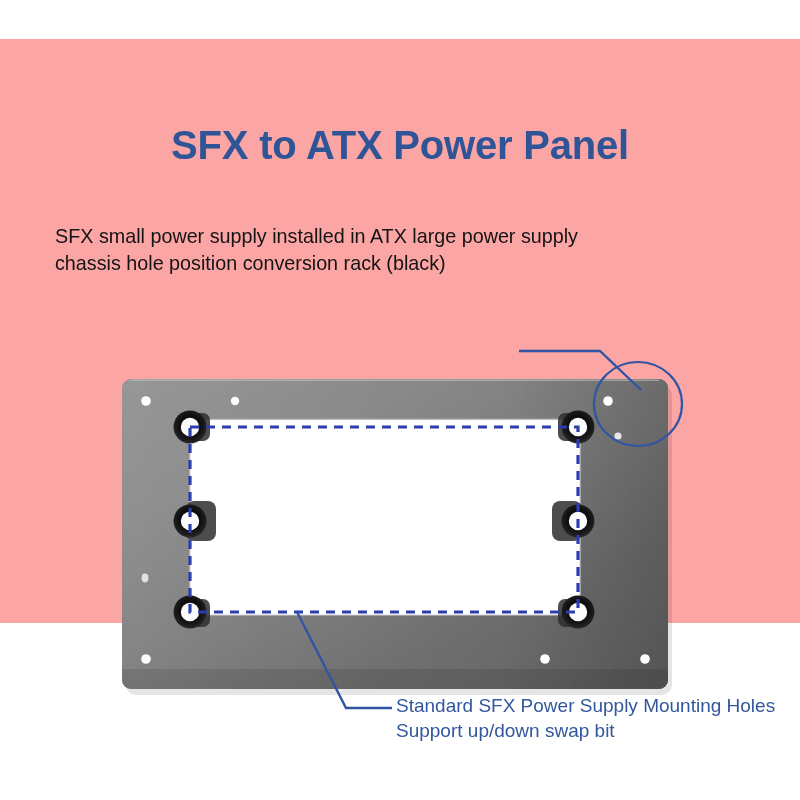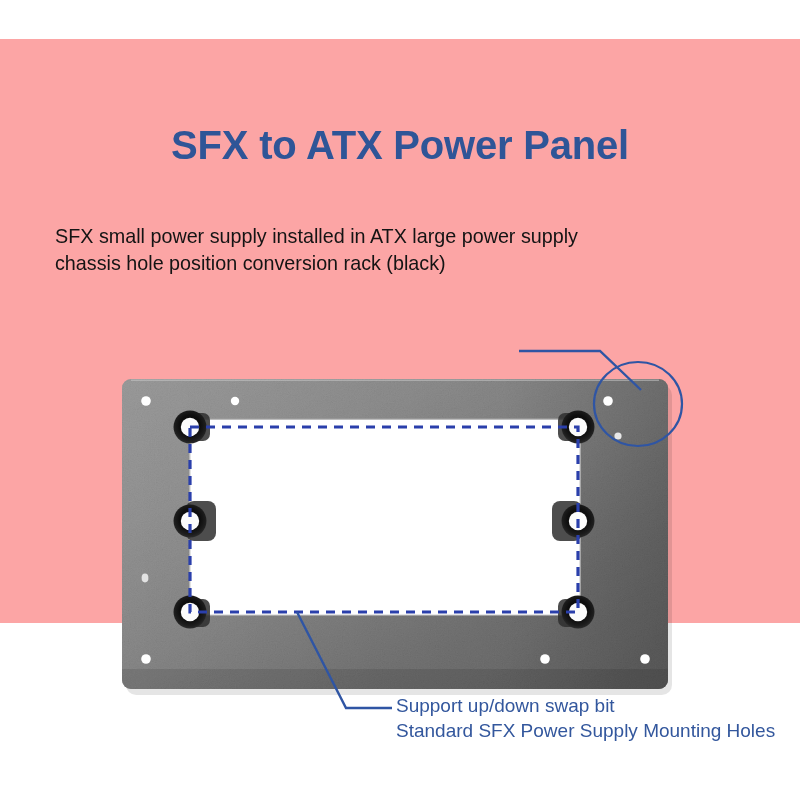--- a/index.html
+++ b/index.html
@@ -86,22 +86,22 @@
 
   <div class="title">SFX to ATX Power Panel</div>
 
   <div class="subtitle">
     <span class="l1">SFX small power supply installed in ATX large power supply</span>
     <span class="l2">chassis hole position conversion rack (black)</span>
   </div>
 
 
   <div class="callout callout-bottom">
+    <span>Standard SFX Power Supply Mounting Holes</span>
     <span>Support up/down swap bit</span>
-    <span>Standard SFX Power Supply Mounting Holes</span>
   </div>
 
   <svg id="art" viewBox="0 0 800 800">
     <defs>
 
       <filter id="grain" x="0%" y="0%" width="100%" height="100%">
         <feTurbulence type="fractalNoise" baseFrequency="0.85" numOctaves="3" seed="7" result="n"></feTurbulence>
         <feColorMatrix in="n" type="saturate" values="0" result="ng"></feColorMatrix>
         <feComponentTransfer in="ng" result="nc">
           <feFuncA type="linear" slope="0.40" intercept="0"></feFuncA>

